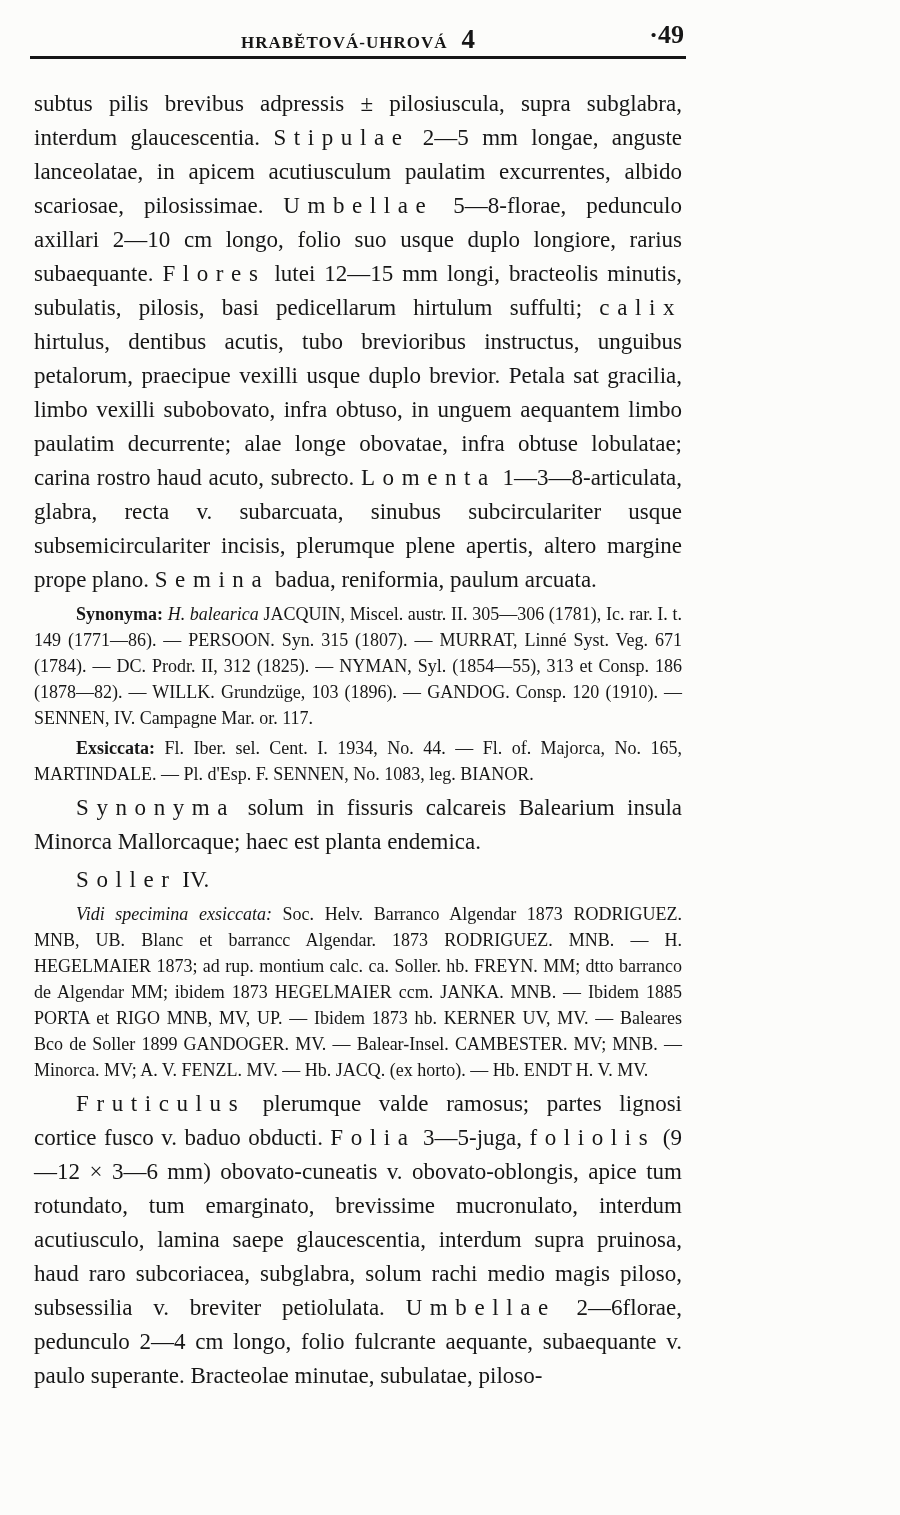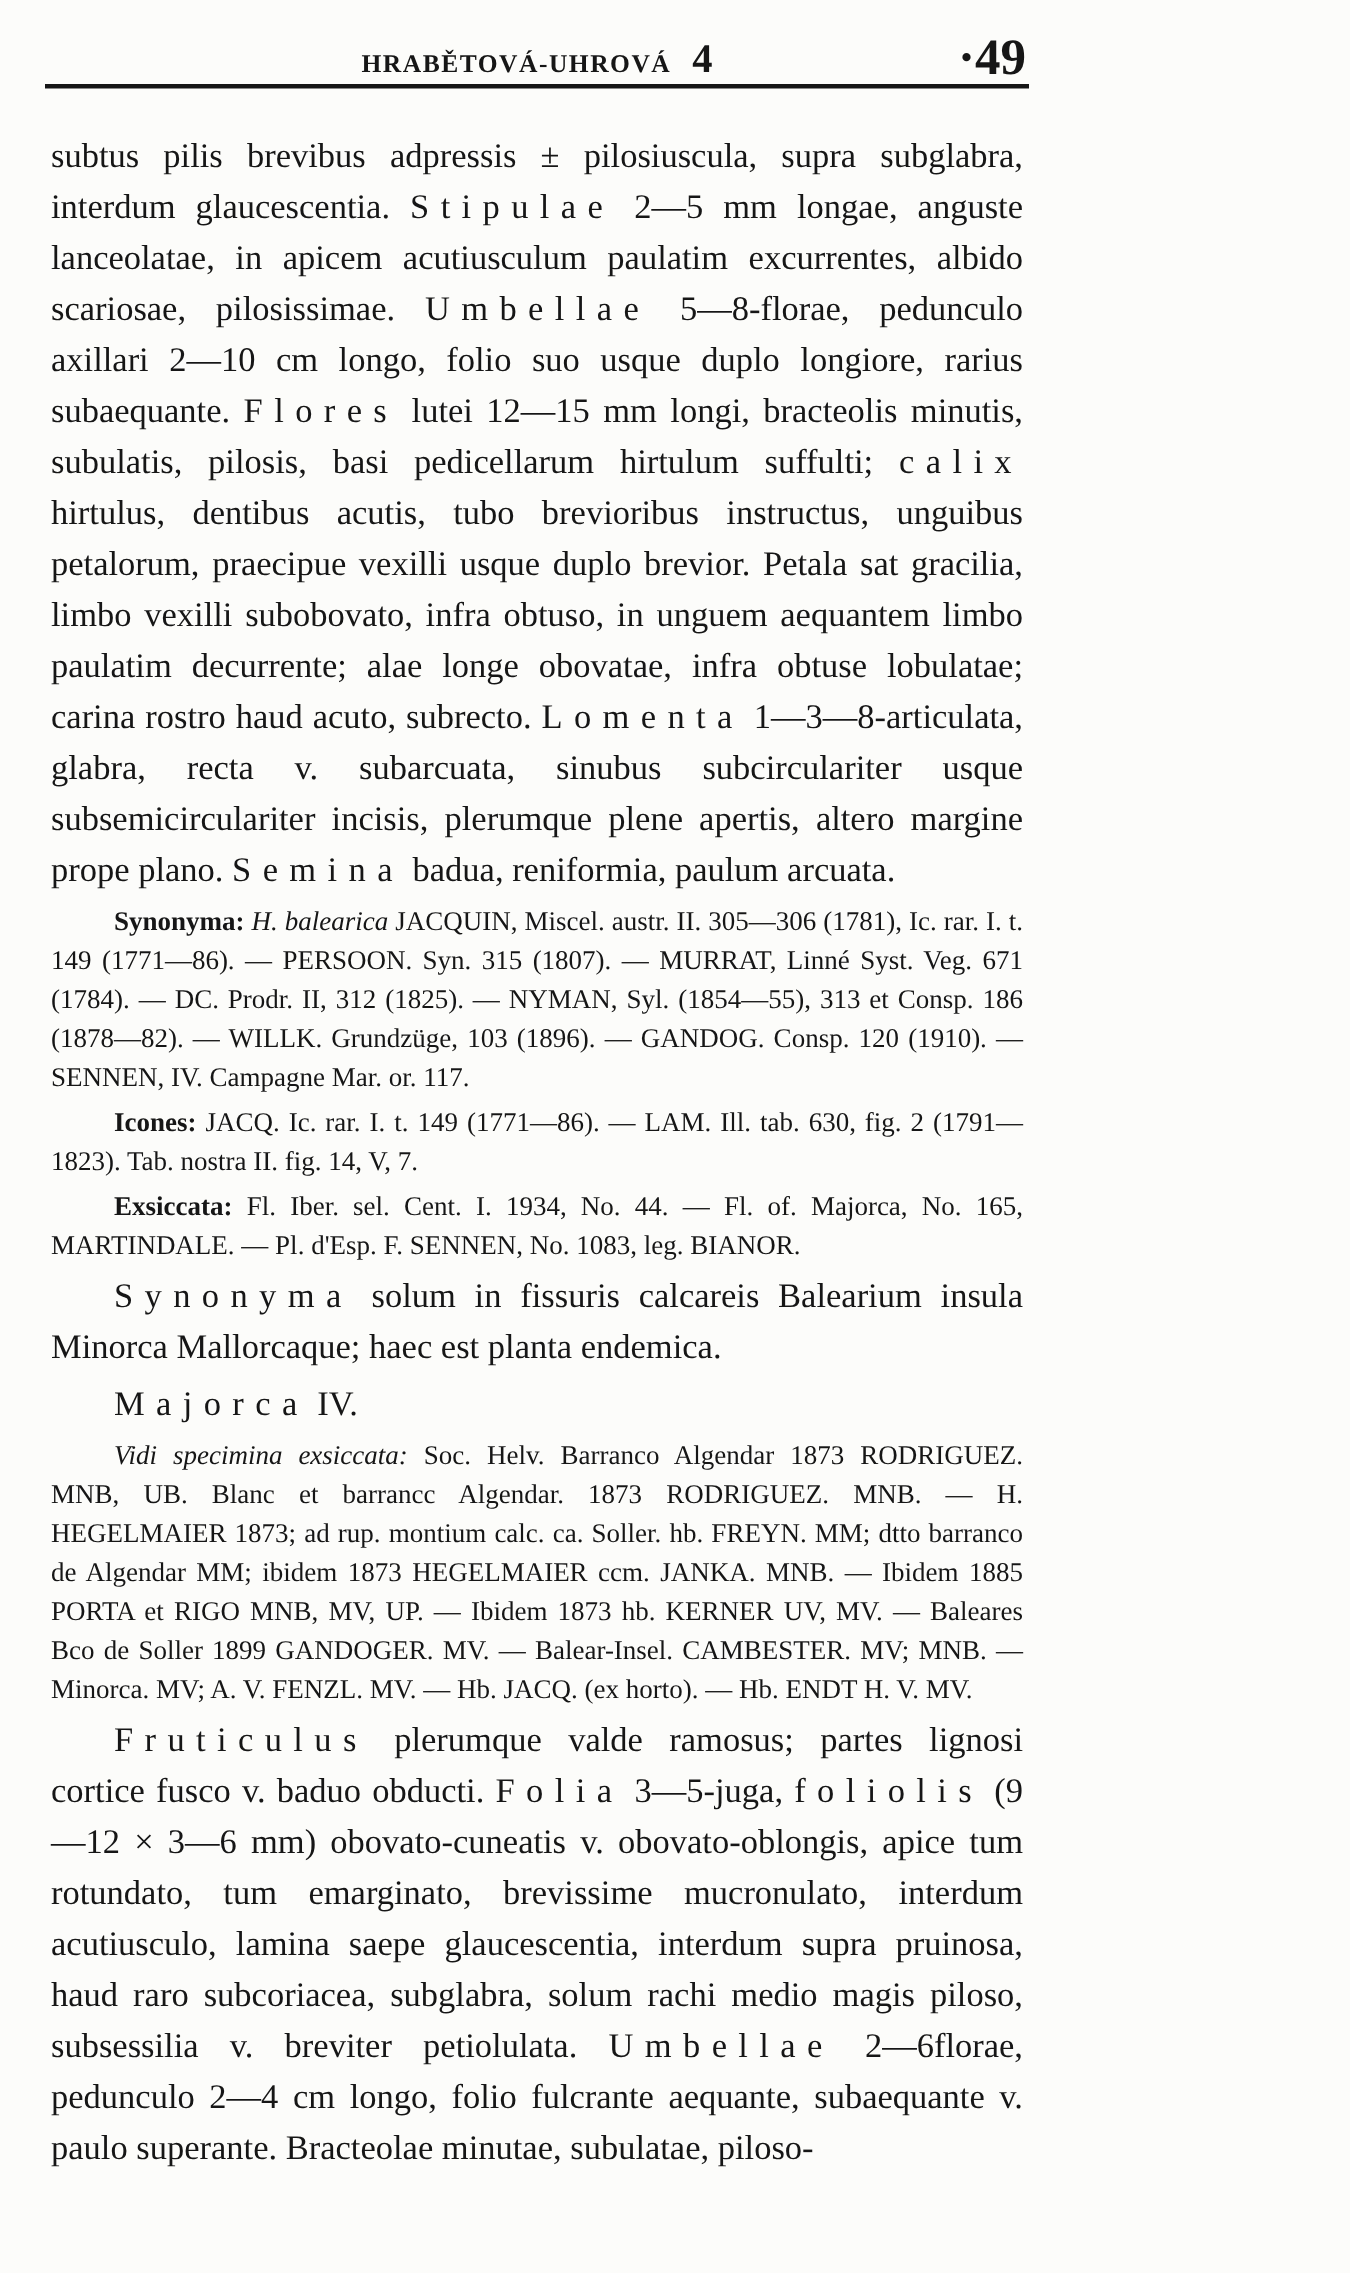--- a/index.html
+++ b/index.html
@@ -30,21 +30,21 @@
     letter-spacing:1px;
     font-weight:bold;
   }
   .section-number{
     font-size:27px;
     font-weight:bold;
     margin-left:14px;
   }
   .page-number{
     position:absolute;right:2px;top:2px;
-    font-size:34px;
+    font-size:26px;
     font-weight:bold;
   }
   .header-rule{
     height:3px;
     background:#161616;
     margin-top:2px;
   }
   .content{
     margin-top:28px;
   }
@@ -79,20 +79,19 @@
   <div class="header">
     <div class="header-center">
       <span class="running-title">HRABĚTOVÁ-UHROVÁ</span><span class="section-number">4</span>
     </div>
     <span class="page-number">·49</span>
   </div>
   <div class="header-rule"></div>
   <div class="content">
       <p class="para body"><span class="seg-normal">subtus pilis brevibus adpressis ± pilosiuscula, supra subglabra, interdum glaucescentia. </span><span class="seg-spaced">Stipulae</span><span class="seg-normal"> 2—5 mm longae, anguste lanceolatae, in apicem acutiusculum paulatim excurrentes, albido scariosae, pilosissimae. </span><span class="seg-spaced">Umbellae</span><span class="seg-normal"> 5—8-florae, pedunculo axillari 2—10 cm longo, folio suo usque duplo longiore, rarius subaequante. </span><span class="seg-spaced">Flores</span><span class="seg-normal"> lutei 12—15 mm longi, bracteolis minutis, subulatis, pilosis, basi pedicellarum hirtulum suffulti; </span><span class="seg-spaced">calix</span><span class="seg-normal"> hirtulus, dentibus acutis, tubo brevioribus instructus, unguibus petalorum, praecipue vexilli usque duplo brevior. Petala sat gracilia, limbo vexilli subobovato, infra obtuso, in unguem aequantem limbo paulatim decurrente; alae longe obovatae, infra obtuse lobulatae; carina rostro haud acuto, subrecto. </span><span class="seg-spaced">Lomenta</span><span class="seg-normal"> 1—3—8-articulata, glabra, recta v. subarcuata, sinubus subcirculariter usque subsemicirculariter incisis, plerumque plene apertis, altero margine prope plano. </span><span class="seg-spaced">Semina</span><span class="seg-normal"> badua, reniformia, paulum arcuata.</span></p>
       <p class="para small indent"><span class="seg-bold">Synonyma: </span><span class="seg-italic">H. balearica</span><span class="seg-normal"> JACQUIN, Miscel. austr. II. 305—306 (1781), Ic. rar. I. t. 149 (1771—86). — PERSOON. Syn. 315 (1807). — MURRAT, Linné Syst. Veg. 671 (1784). — DC. Prodr. II, 312 (1825). — NYMAN, Syl. (1854—55), 313 et Consp. 186 (1878—82). — WILLK. Grundzüge, 103 (1896). — GANDOG. Consp. 120 (1910). — SENNEN, IV. Campagne Mar. or. 117.</span></p>
-      <p class="para small indent"><span class="seg-bold">Icones: </span><span class="seg-normal">JACQ. Ic. rar. I. t. 149 (1771—86). — LAM. Ill. tab. 630, fig. 2 (1791—1823). Tab. nostra II. fig. 14, V, 7.</span></p>
       <p class="para small indent"><span class="seg-bold">Exsiccata: </span><span class="seg-normal">Fl. Iber. sel. Cent. I. 1934, No. 44. — Fl. of. Majorca, No. 165, MARTINDALE. — Pl. d'Esp. F. SENNEN, No. 1083, leg. BIANOR.</span></p>
       <p class="para body indent"><span class="seg-spaced">Synonyma</span><span class="seg-normal"> solum in fissuris calcareis Balearium insula Minorca Mallorcaque; haec est planta endemica.</span></p>
-      <p class="para body indent"><span class="seg-spaced">Majorca</span><span class="seg-normal"> IV.</span></p>
+      <p class="para body indent"><span class="seg-spaced">Soller</span><span class="seg-normal"> IV.</span></p>
       <p class="para small indent"><span class="seg-italic">Vidi specimina exsiccata:</span><span class="seg-normal"> Soc. Helv. Barranco Algendar 1873 RODRIGUEZ. MNB, UB. Blanc et barrancc Algendar. 1873 RODRIGUEZ. MNB. — H. HEGELMAIER 1873; ad rup. montium calc. ca. Soller. hb. FREYN. MM; dtto barranco de Algendar MM; ibidem 1873 HEGELMAIER ccm. JANKA. MNB. — Ibidem 1885 PORTA et RIGO MNB, MV, UP. — Ibidem 1873 hb. KERNER UV, MV. — Baleares Bco de Soller 1899 GANDOGER. MV. — Balear-Insel. CAMBESTER. MV; MNB. — Minorca. MV; A. V. FENZL. MV. — Hb. JACQ. (ex horto). — Hb. ENDT H. V. MV.</span></p>
       <p class="para body indent"><span class="seg-spaced">Fruticulus</span><span class="seg-normal"> plerumque valde ramosus; partes lignosi cortice fusco v. baduo obducti. </span><span class="seg-spaced">Folia</span><span class="seg-normal"> 3—5-juga, </span><span class="seg-spaced">foliolis</span><span class="seg-normal"> (9—12 × 3—6 mm) obovato-cuneatis v. obovato-oblongis, apice tum rotundato, tum emarginato, brevissime mucronulato, interdum acutiusculo, lamina saepe glaucescentia, interdum supra pruinosa, haud raro subcoriacea, subglabra, solum rachi medio magis piloso, subsessilia v. breviter petiolulata. </span><span class="seg-spaced">Umbellae</span><span class="seg-normal"> 2—6florae, pedunculo 2—4 cm longo, folio fulcrante aequante, subaequante v. paulo superante. Bracteolae minutae, subulatae, piloso-</span></p>
     </div>
 </div>
 
 </body></html>

